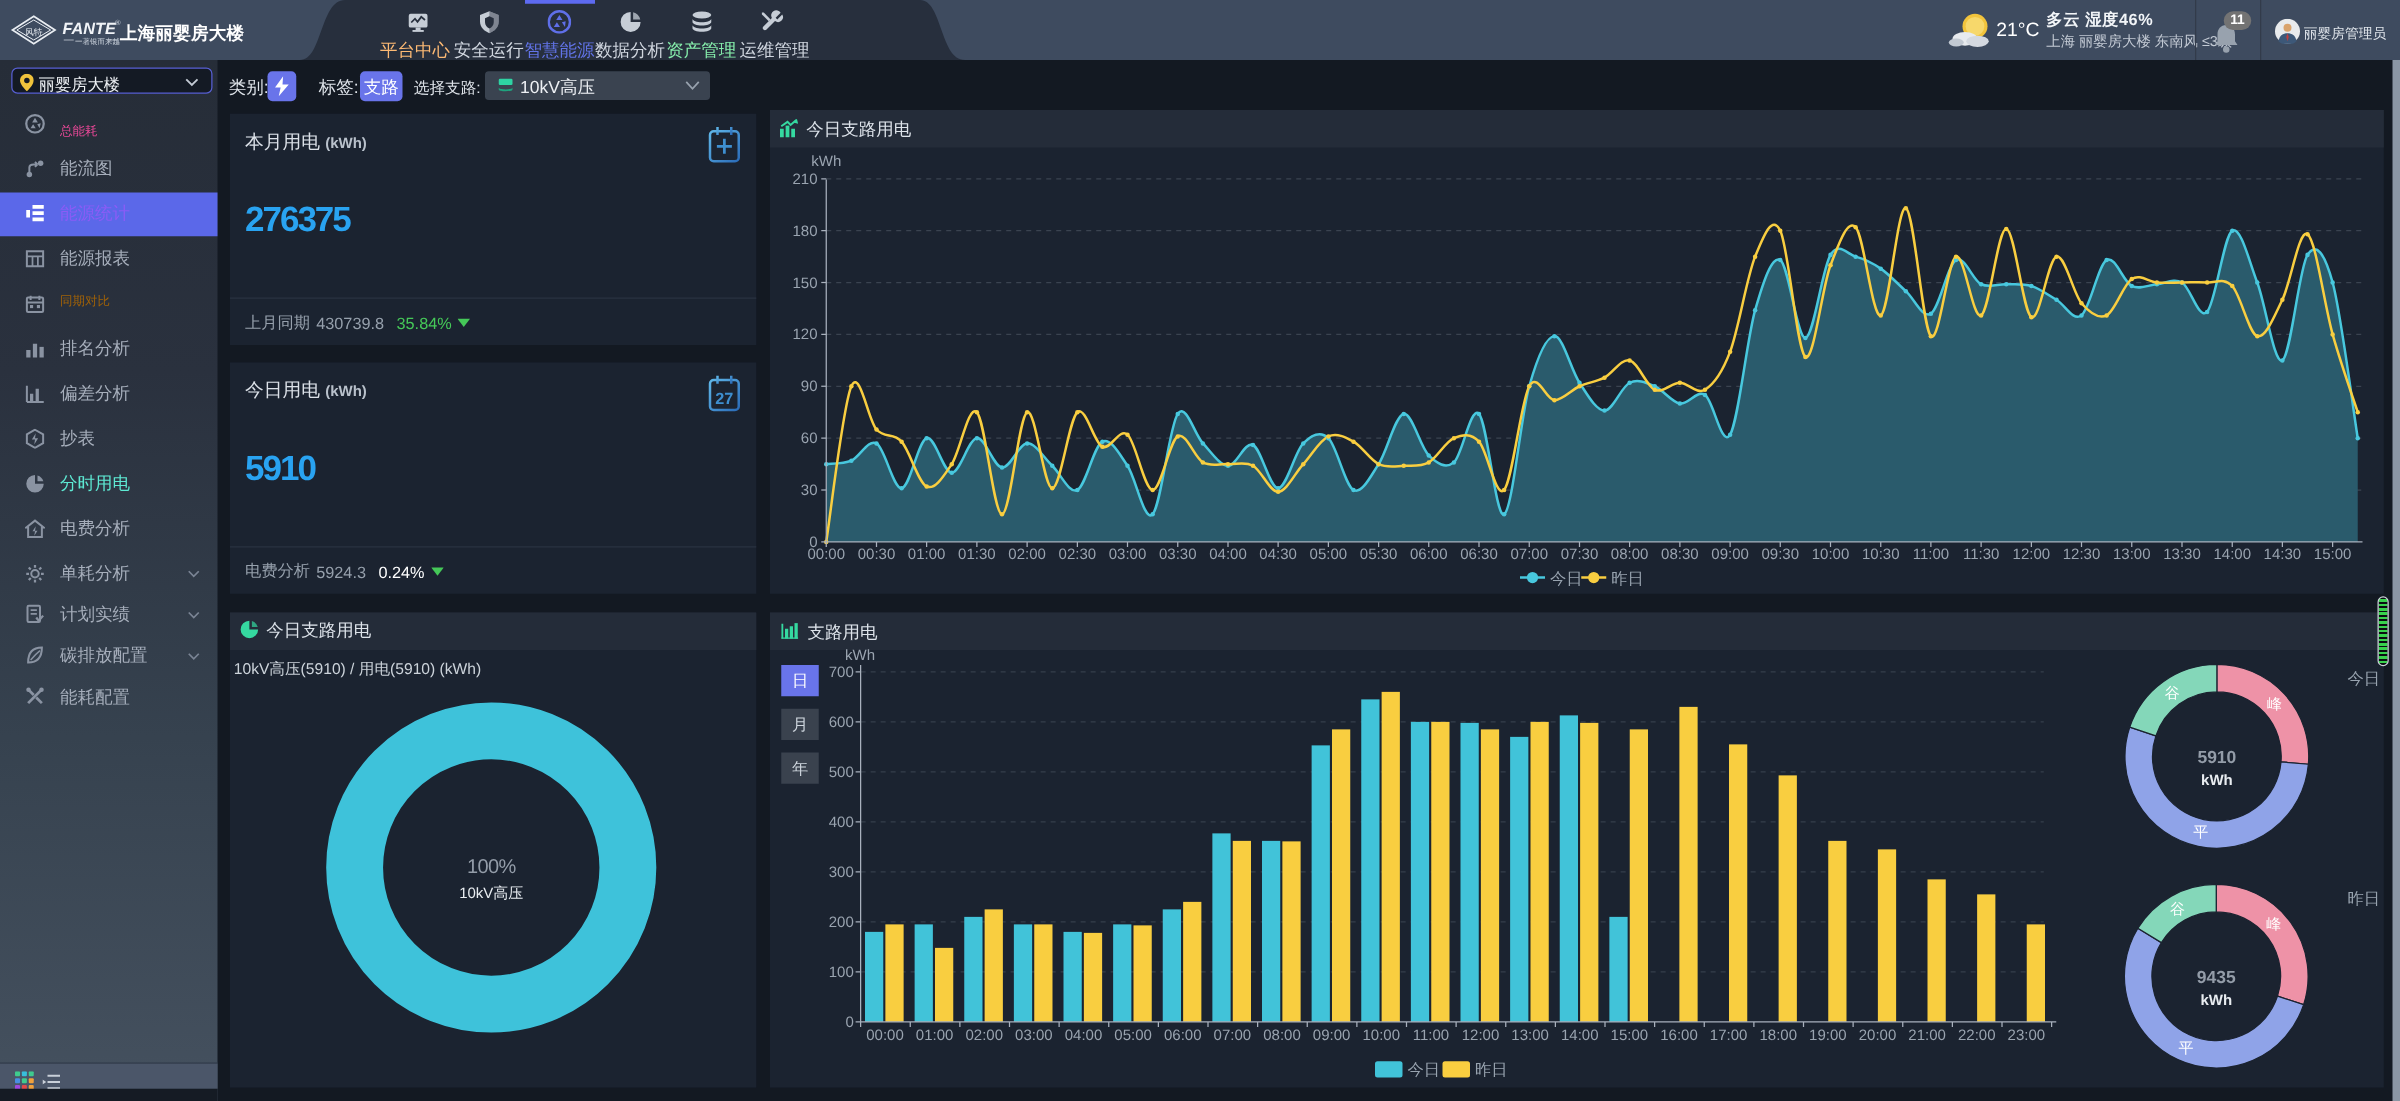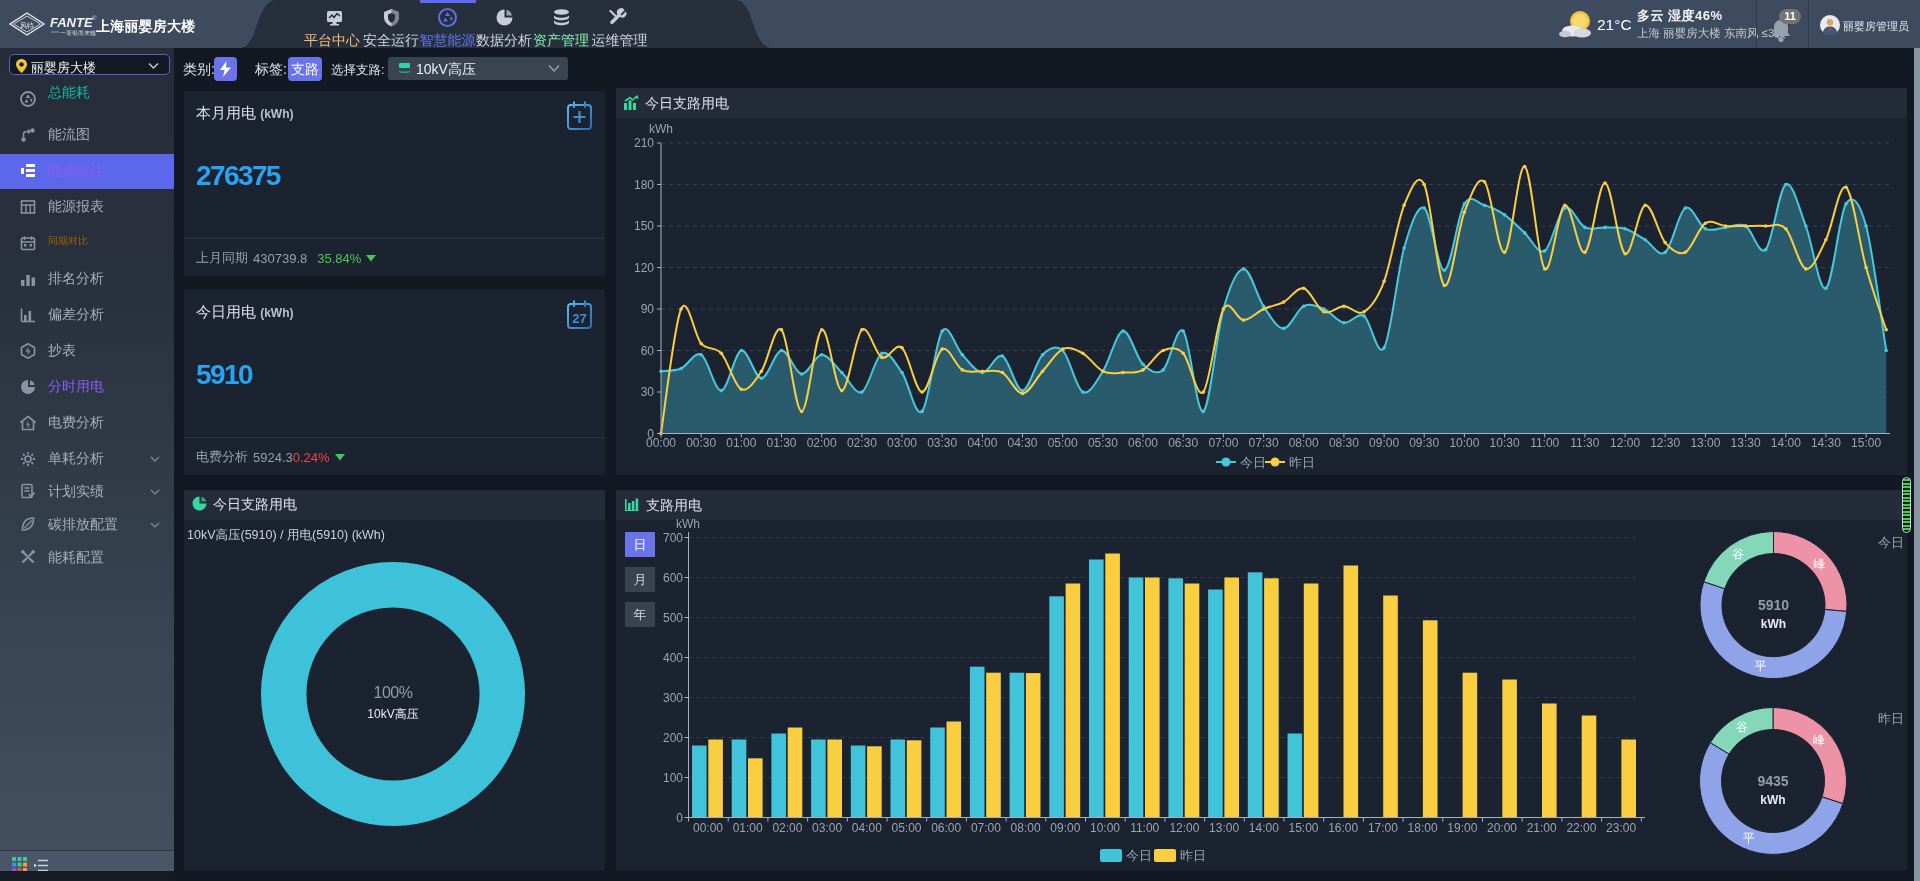--- a/index.html
+++ b/index.html
@@ -19,21 +19,21 @@
     <circle cx="5.5" cy="5.4" r="2.2" fill="#141A24"></circle>
   </svg>
 <div class="abs" style="left:31px;top:59px;font-size:13px;color:#EDF0F4">丽婴房大楼</div>
 <svg class="abs" style="left:148px;top:62px" width="11" height="8">
     <path d="M1 1.5 L5.5 6 L10 1.5" stroke="#C3CAD4" stroke-width="1.5" fill="none"></path>
   </svg>
 <svg class="abs" style="left:20px;top:91px" width="16" height="16">
     <circle cx="8" cy="8" r="7" fill="none" stroke="#8A93A2" stroke-width="1.8"></circle>
     <path d="M8 3.2 L10.3 7 H5.7 Z M4.4 11.5 L6.5 8.3 L8.6 11.5 Z M11.6 11.5 L9.8 8.3 L12.6 7.6 Z" fill="#8A93A2"></path>
   </svg>
-<div class="abs" style="left:48px;top:84px;font-size:14px;color:#14b8a6">总能耗</div>
+<div class="abs" style="left:48px;top:98px;font-size:10px;color:#ec4899">总能耗</div>
 <svg class="abs" style="left:20px;top:127px" width="16" height="16">
     <circle cx="3.5" cy="12.5" r="2.2" fill="#8A93A2"></circle>
     <circle cx="12.5" cy="3.5" r="2.2" fill="#8A93A2"></circle>
     <path d="M3.5 10.5 V7 C3.5 5 5 4.5 7 4.5 L10 4.5 M10 4.5 L8 2.5 M10 4.5 L8 6.5" stroke="#8A93A2" stroke-width="1.6" fill="none"></path>
   </svg>
 <div class="abs" style="left:48px;top:126.0px;font-size:14px;color:#A6AEBB">能流图</div>
 <svg class="abs" style="left:20px;top:163px" width="16" height="16">
     <rect x="1" y="5" width="3" height="6" fill="#FFFFFF"></rect>
     <rect x="6" y="1" width="9" height="3" fill="#FFFFFF"></rect>
     <rect x="6" y="6" width="9" height="3" fill="#FFFFFF"></rect>
@@ -67,21 +67,21 @@
 <div class="abs" style="left:48px;top:306.0px;font-size:14px;color:#A6AEBB">偏差分析</div>
 <svg class="abs" style="left:20px;top:343px" width="16" height="16">
     <path d="M8 0.8 L14.5 4.5 V11.5 L8 15.2 L1.5 11.5 V4.5 Z" fill="none" stroke="#8A93A2" stroke-width="1.6"></path>
     <path d="M8.6 3.5 L5.5 8.5 H8 L7.4 12.5 L10.5 7.5 H8 Z" fill="#8A93A2"></path>
   </svg>
 <div class="abs" style="left:48px;top:342.0px;font-size:14px;color:#A6AEBB">抄表</div>
 <svg class="abs" style="left:20px;top:379px" width="16" height="16">
     <path d="M8 1 A7 7 0 1 0 15 8 L8 8 Z" fill="#8A93A2"></path>
     <path d="M10 1.3 A7 7 0 0 1 14.7 6 L10 6 Z" fill="#8A93A2"></path>
   </svg>
-<div class="abs" style="left:48px;top:378.0px;font-size:14px;color:#8b5cf6">分时用电</div>
+<div class="abs" style="left:48px;top:378.0px;font-size:14px;color:#5eead4">分时用电</div>
 <svg class="abs" style="left:20px;top:415px" width="16" height="16">
     <path d="M8 1.5 L15 7 H13.5 V14.5 H2.5 V7 H1 Z" fill="none" stroke="#8A93A2" stroke-width="1.6"></path>
     <path d="M8.6 6 L6 10 H8 L7.4 13.5 L10 9.5 H8 Z" fill="#8A93A2"></path>
   </svg>
 <div class="abs" style="left:48px;top:414.0px;font-size:14px;color:#A6AEBB">电费分析</div>
 <svg class="abs" style="left:20px;top:451px" width="16" height="16">
     <circle cx="8" cy="8" r="3" fill="none" stroke="#8A93A2" stroke-width="1.6"></circle>
     <g stroke="#8A93A2" stroke-width="1.8">
       <path d="M8 1 V3.2 M8 12.8 V15 M1 8 H3.2 M12.8 8 H15 M3 3 L4.6 4.6 M11.4 11.4 L13 13 M13 3 L11.4 4.6 M4.6 11.4 L3 13"></path>
     </g>
@@ -185,21 +185,21 @@
     <rect x="2" y="5" width="23" height="24" rx="3" fill="none" stroke="url(#cg566)" stroke-width="2"></rect>
     <path d="M8 1.5 V8 M19 1.5 V8" stroke="url(#cg566)" stroke-width="2"></path>
     <path d="M4.5 5.5 H10 M17 5.5 H22.5" stroke="url(#cg566)" stroke-width="2"></path>
     <text x="13.5" y="24" text-anchor="middle" font-size="13" font-weight="bold" fill="#3E8FD0">27</text>
   </svg>
 <div class="abs" style="left:196px;top:359px;font-size:28px;font-weight:bold;letter-spacing:-1.6px;color:#29A3F1">5910</div>
 <div class="abs" style="left:184px;top:437px;width:421px;height:1px;background:#2A3340"></div>
 <div class="abs" style="left:196px;top:448px;font-size:13px;color:#96A0AC;display:flex;align-items:center">
     <span>电费分析</span>
     <span style="margin-left:5px">5924.3</span>
-    <span style="color:#ef4444;">0.24%</span>
+    <span style="color:#ffffff;margin-left:10px">0.24%</span>
     <svg style="margin-left:5px" width="10" height="8">
       <path d="M0 1 H10 L5 7.5 Z" fill="#45C858"></path>
     </svg>
   </div>
 <div class="card" style="left:184px;top:490px;width:421px;height:380px"></div>
 <div class="cardhdr" style="left:184px;top:490px;width:421px"></div>
 <svg class="abs" style="left:192px;top:496px" width="15" height="15">
     <path d="M7.5 0.5 A7 7 0 1 0 14.5 7.5 L7.5 7.5 Z" fill="#35D9A0"></path>
     <path d="M9.5 0.8 A7 7 0 0 1 14.2 5.5 L9.5 5.5 Z" fill="#35D9A0" fill-opacity="0.7"></path>
   </svg>

